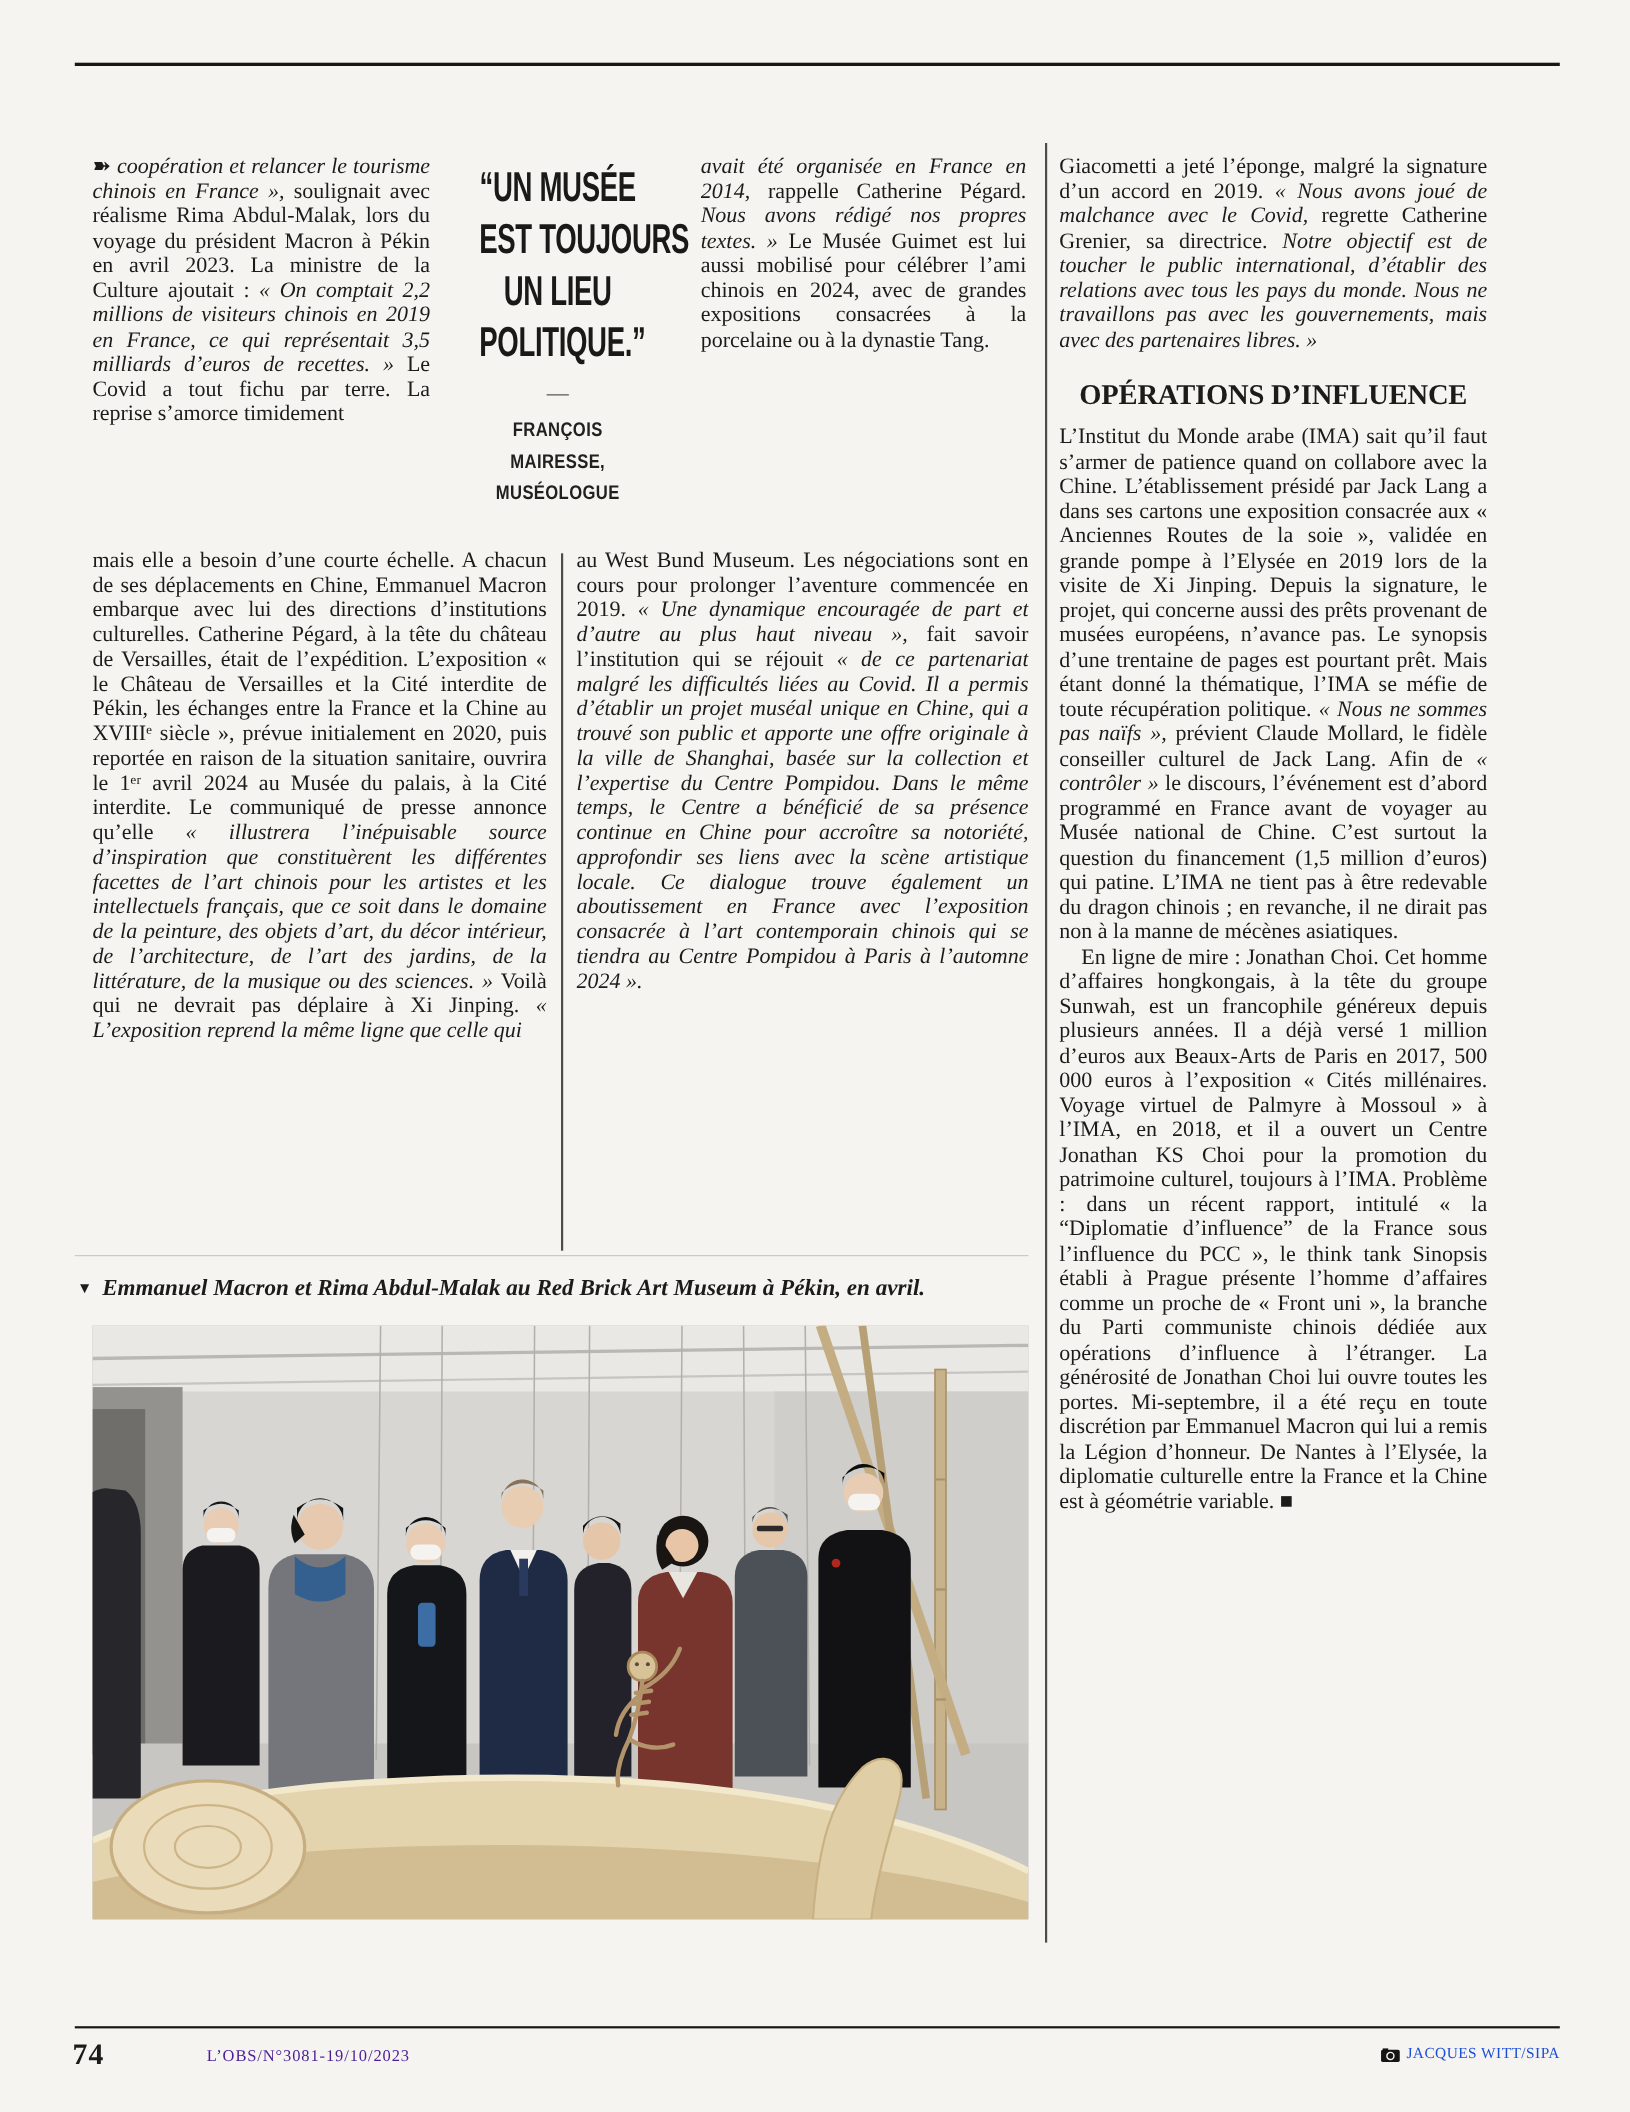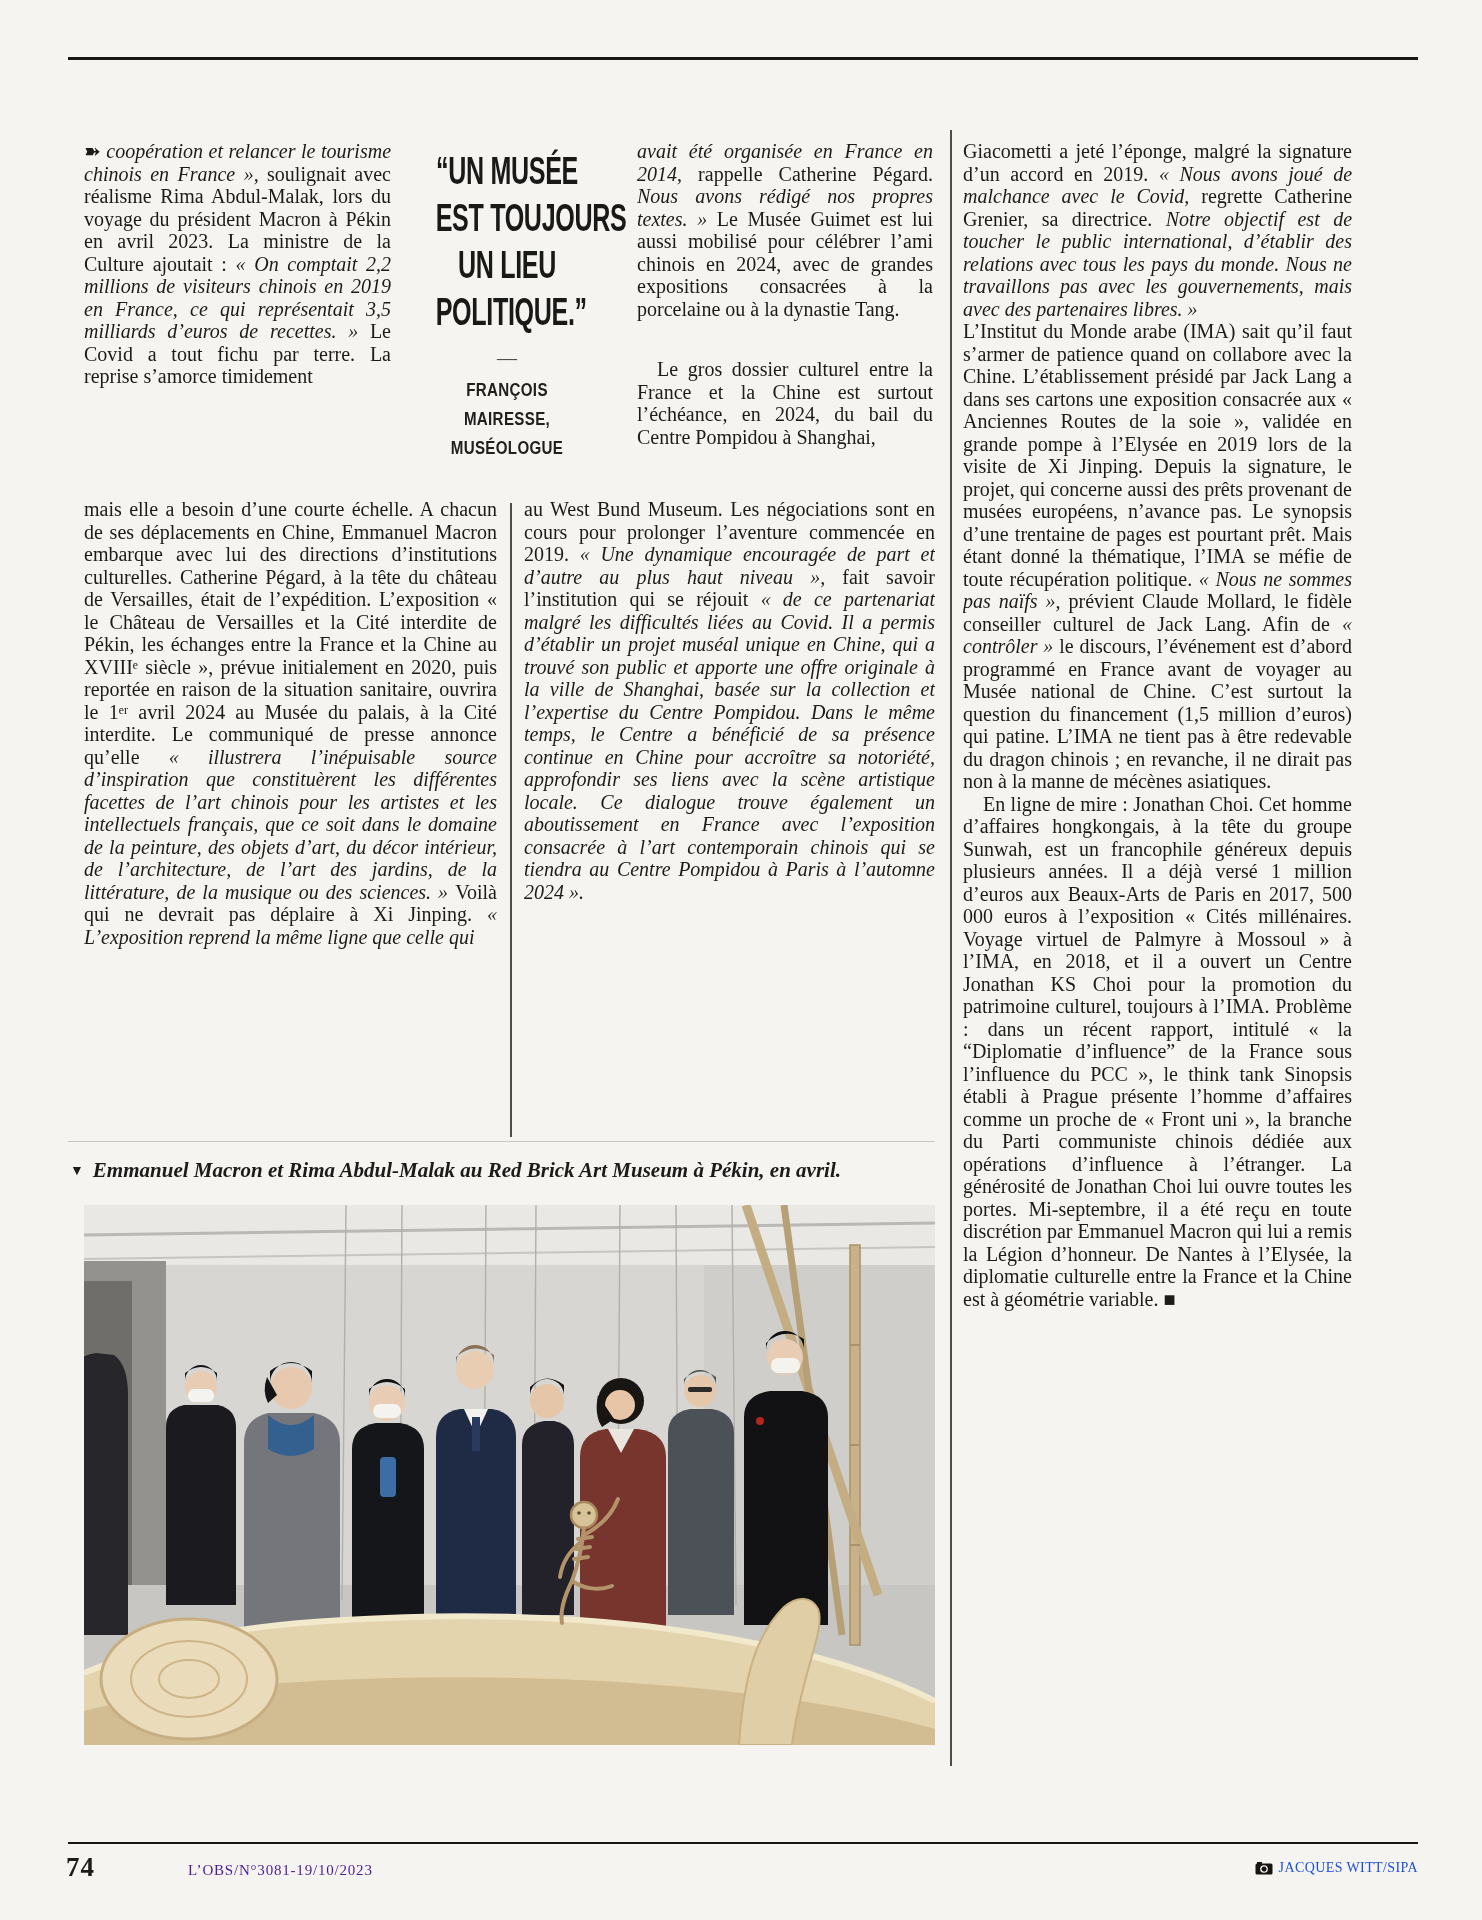--- a/index.html
+++ b/index.html
@@ -65,38 +65,38 @@
   <div class="pq-dash">—</div>
   <div class="pq-attr">
       <div>FRANÇOIS</div>
       <div>MAIRESSE,</div>
       <div>MUSÉOLOGUE</div>
     </div>
 </div>
 
 <div class="abs textcol" id="col2a">
     <p class="para"><span class="it">avait été organisée en France en 2014, </span><span>rappelle Catherine Pégard. </span><span class="it">Nous avons rédigé nos propres textes. » </span><span>Le Musée Guimet est lui aussi mobilisé pour célébrer l’ami chinois en 2024, avec de grandes expositions consacrées à la porcelaine ou à la dynastie Tang.</span></p>
-    <p class="para indent" style="margin-top: 38px;"><span>Le gros dossier culturel entre la France et la Chine est surtout l’échéance, en 2024, du bail du Centre Pompidou à Shanghai,</span></p>
   </div>
 
 <div class="abs textcol" id="col1b">
     <p class="para"><span>mais elle a besoin d’une courte échelle. A chacun de ses déplacements en Chine, Emmanuel Macron embarque avec lui des directions d’institutions culturelles. Catherine Pégard, à la tête du château de Versailles, était de l’expédition. L’exposition « le Château de Versailles et la Cité interdite de Pékin, les échanges entre la France et la Chine au XVIIIᵉ siècle », prévue initialement en 2020, puis reportée en raison de la situation sanitaire, ouvrira le 1ᵉʳ avril 2024 au Musée du palais, à la Cité interdite. Le communiqué de presse annonce qu’elle </span><span class="it">« illustrera l’inépuisable source d’inspiration que constituèrent les différentes facettes de l’art chinois pour les artistes et les intellectuels français, que ce soit dans le domaine de la peinture, des objets d’art, du décor intérieur, de l’architecture, de l’art des jardins, de la littérature, de la musique ou des sciences. » </span><span>Voilà qui ne devrait pas déplaire à Xi Jinping. </span><span class="it">« L’exposition reprend la même ligne que celle qui</span></p>
   </div>
 
 <div class="abs textcol" id="col2b">
     <p class="para"><span>au West Bund Museum. Les négociations sont en cours pour prolonger l’aventure commencée en 2019. </span><span class="it">« Une dynamique encouragée de part et d’autre au plus haut niveau », </span><span>fait savoir l’institution qui se réjouit </span><span class="it">« de ce partenariat malgré les difficultés liées au Covid. Il a permis d’établir un projet muséal unique en Chine, qui a trouvé son public et apporte une offre originale à la ville de Shanghai, basée sur la collection et l’expertise du Centre Pompidou. Dans le même temps, le Centre a bénéficié de sa présence continue en Chine pour accroître sa notoriété, approfondir ses liens avec la scène artistique locale. Ce dialogue trouve également un aboutissement en France avec l’exposition consacrée à l’art contemporain chinois qui se tiendra au Centre Pompidou à Paris à l’automne 2024 ».</span></p>
   </div>
 
 <div class="abs vrule" id="vrule-mid"></div>
 <div class="abs vrule" id="vrule-right"></div>
 
 <div class="abs textcol" id="col3">
   <div>
       <p class="para"><span>Giacometti a jeté l’éponge, malgré la signature d’un accord en 2019. </span><span class="it">« Nous avons joué de malchance avec le Covid, </span><span>regrette Catherine Grenier, sa directrice. </span><span class="it">Notre objectif est de toucher le public international, d’établir des relations avec tous les pays du monde. Nous ne travaillons pas avec les gouvernements, mais avec des partenaires libres. »</span></p>
     </div>
+  <div class="sec-head">OPÉRATIONS D’INFLUENCE</div>
   <div>
       <p class="para"><span>L’Institut du Monde arabe (IMA) sait qu’il faut s’armer de patience quand on collabore avec la Chine. L’établissement présidé par Jack Lang a dans ses cartons une exposition consacrée aux « Anciennes Routes de la soie », validée en grande pompe à l’Elysée en 2019 lors de la visite de Xi Jinping. Depuis la signature, le projet, qui concerne aussi des prêts provenant de musées européens, n’avance pas. Le synopsis d’une trentaine de pages est pourtant prêt. Mais étant donné la thématique, l’IMA se méfie de toute récupération politique. </span><span class="it">« Nous ne sommes pas naïfs », </span><span>prévient Claude Mollard, le fidèle conseiller culturel de Jack Lang. Afin de </span><span class="it">« contrôler »</span><span> le discours, l’événement est d’abord programmé en France avant de voyager au Musée national de Chine. C’est surtout la question du financement (1,5 million d’euros) qui patine. L’IMA ne tient pas à être redevable du dragon chinois ; en revanche, il ne dirait pas non à la manne de mécènes asiatiques.</span></p>
       <p class="para indent"><span>En ligne de mire : Jonathan Choi. Cet homme d’affaires hongkongais, à la tête du groupe Sunwah, est un francophile généreux depuis plusieurs années. Il a déjà versé 1 million d’euros aux Beaux-Arts de Paris en 2017, 500 000 euros à l’exposition « Cités millénaires. Voyage virtuel de Palmyre à Mossoul » à l’IMA, en 2018, et il a ouvert un Centre Jonathan KS Choi pour la promotion du patrimoine culturel, toujours à l’IMA. Problème : dans un récent rapport, intitulé « la “Diplomatie d’influence” de la France sous l’influence du PCC », le think tank Sinopsis établi à Prague présente l’homme d’affaires comme un proche de « Front uni », la branche du Parti communiste chinois dédiée aux opérations d’influence à l’étranger. La générosité de Jonathan Choi lui ouvre toutes les portes. Mi-septembre, il a été reçu en toute discrétion par Emmanuel Macron qui lui a remis la Légion d’honneur. De Nantes à l’Elysée, la diplomatie culturelle entre la France et la Chine est à géométrie variable. ■</span></p>
     </div>
 </div>
 
 <div class="abs caption-rule"></div>
 <div class="abs" id="caption">
   <span class="cap-marker">▼</span><span class="cap-text">Emmanuel Macron et Rima Abdul-Malak au Red Brick Art Museum à Pékin, en avril.</span>
 </div>

